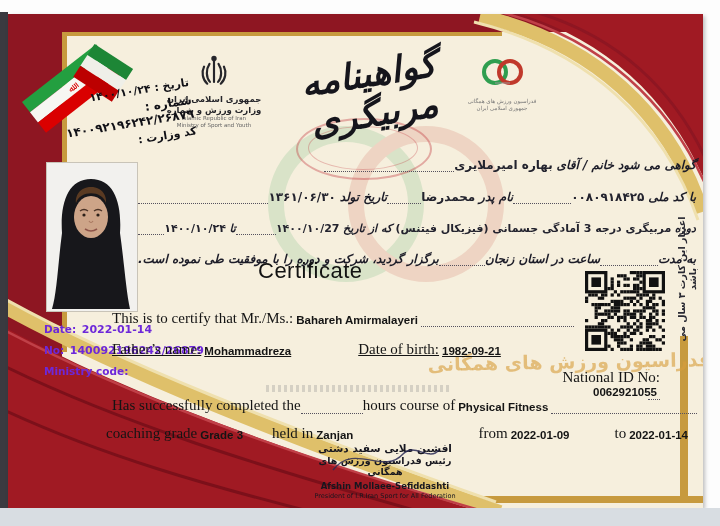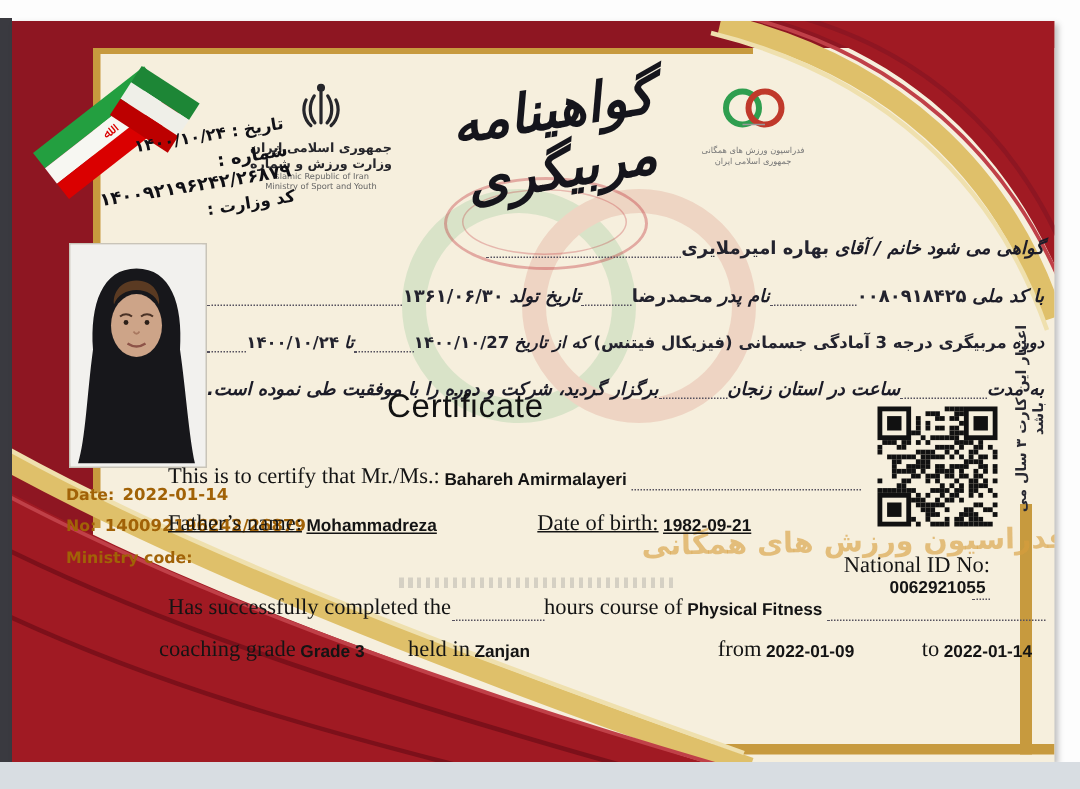--- a/index.html
+++ b/index.html
@@ -38,21 +38,21 @@
     border-radius:50%;z-index:0;}
   .wm-red-oval2{position:absolute;left:300px;top:112px;width:108px;height:42px;border:1.5px solid rgba(190,40,50,.28);
     border-radius:50%;z-index:0;}
   .wm-text{position:absolute;left:478px;top:336px;width:225px;z-index:1;font-size:19px;font-weight:bold;
     color:rgba(215,158,62,.62);direction:rtl;transform:rotate(-1deg);white-space:nowrap;}
   .underprint{position:absolute;left:258px;top:371px;width:185px;height:7px;opacity:.3;z-index:1;
     background:repeating-linear-gradient(90deg,#888 0 3px,transparent 3px 6px);}
   
   .photo{position:absolute;left:38px;top:148px;width:90px;height:148px;background:#f2f1ee;
     border:1px solid #c9c4b8;z-index:2;}
-  .photo-meta{position:absolute;left:36px;top:304px;width:170px;z-index:2;color:#a16207;font-weight:bold;}
+  .photo-meta{position:absolute;left:36px;top:304px;width:170px;z-index:2;color:#6d28d9;font-weight:bold;}
   .photo-meta div{margin-bottom:2px;}
   .pm-lab{font-size:10.5px;}
   .pm-val{font-size:11px;}
   
   .farow{position:absolute;left:130px;width:558px;height:24px;z-index:2;direction:rtl;
     display:flex;align-items:flex-end;color:#1c1c28;font-size:12px;white-space:nowrap;}
   .farow .cal{font-style:italic;font-weight:bold;}
   .farow .val{font-weight:bold;color:#23232e;}
   .dots{border-bottom:1.3px dotted #55515e;height:14px;min-width:12px;}
   .grow{flex:1;}
@@ -273,20 +273,29 @@
     <span class="ser">held in</span>
     <span class="enval">Zanjan</span>
     <span class="grow"></span>
     <span class="ser">from</span>
     <span class="enval">2022-01-09</span>
     <span style="width:42px;"></span>
     <span class="ser">to</span>
     <span class="enval">2022-01-14</span>
   </div>
 
+  <div class="sig">
+    <svg width="120" height="48" viewBox="0 0 120 48">
+      <path d="M8,34 C30,6 58,40 78,18 C90,6 104,26 114,14" stroke="#2a2a55" stroke-width="1.4" fill="none" opacity="0.85"></path>
+    </svg>
+    <div class="fa1">افشین ملایی سفید دشتی</div>
+    <div class="fa2">رئیس فدراسیون ورزش های همگانی</div>
+    <div class="en1">Afshin Mollaee-Sefiddashti</div>
+    <div class="en2">President of I.R.Iran Sport for All Federation</div>
+  </div>
 
   <div class="qr"><svg width="82" height="82" viewBox="0 0 82 82">
         <rect width="82" height="82" fill="#f6efdd"></rect>
         <rect x="45.800000000000004" y="1" width="3.2" height="3.2" fill="#111"></rect>
         <rect x="49" y="1" width="3.2" height="3.2" fill="#111"></rect>
         <rect x="52.2" y="1" width="3.2" height="3.2" fill="#111"></rect>
         <rect x="55.400000000000006" y="1" width="3.2" height="3.2" fill="#111"></rect>
         <rect x="33" y="4.2" width="3.2" height="3.2" fill="#111"></rect>
         <rect x="36.2" y="4.2" width="3.2" height="3.2" fill="#111"></rect>
         <rect x="39.400000000000006" y="4.2" width="3.2" height="3.2" fill="#111"></rect>

